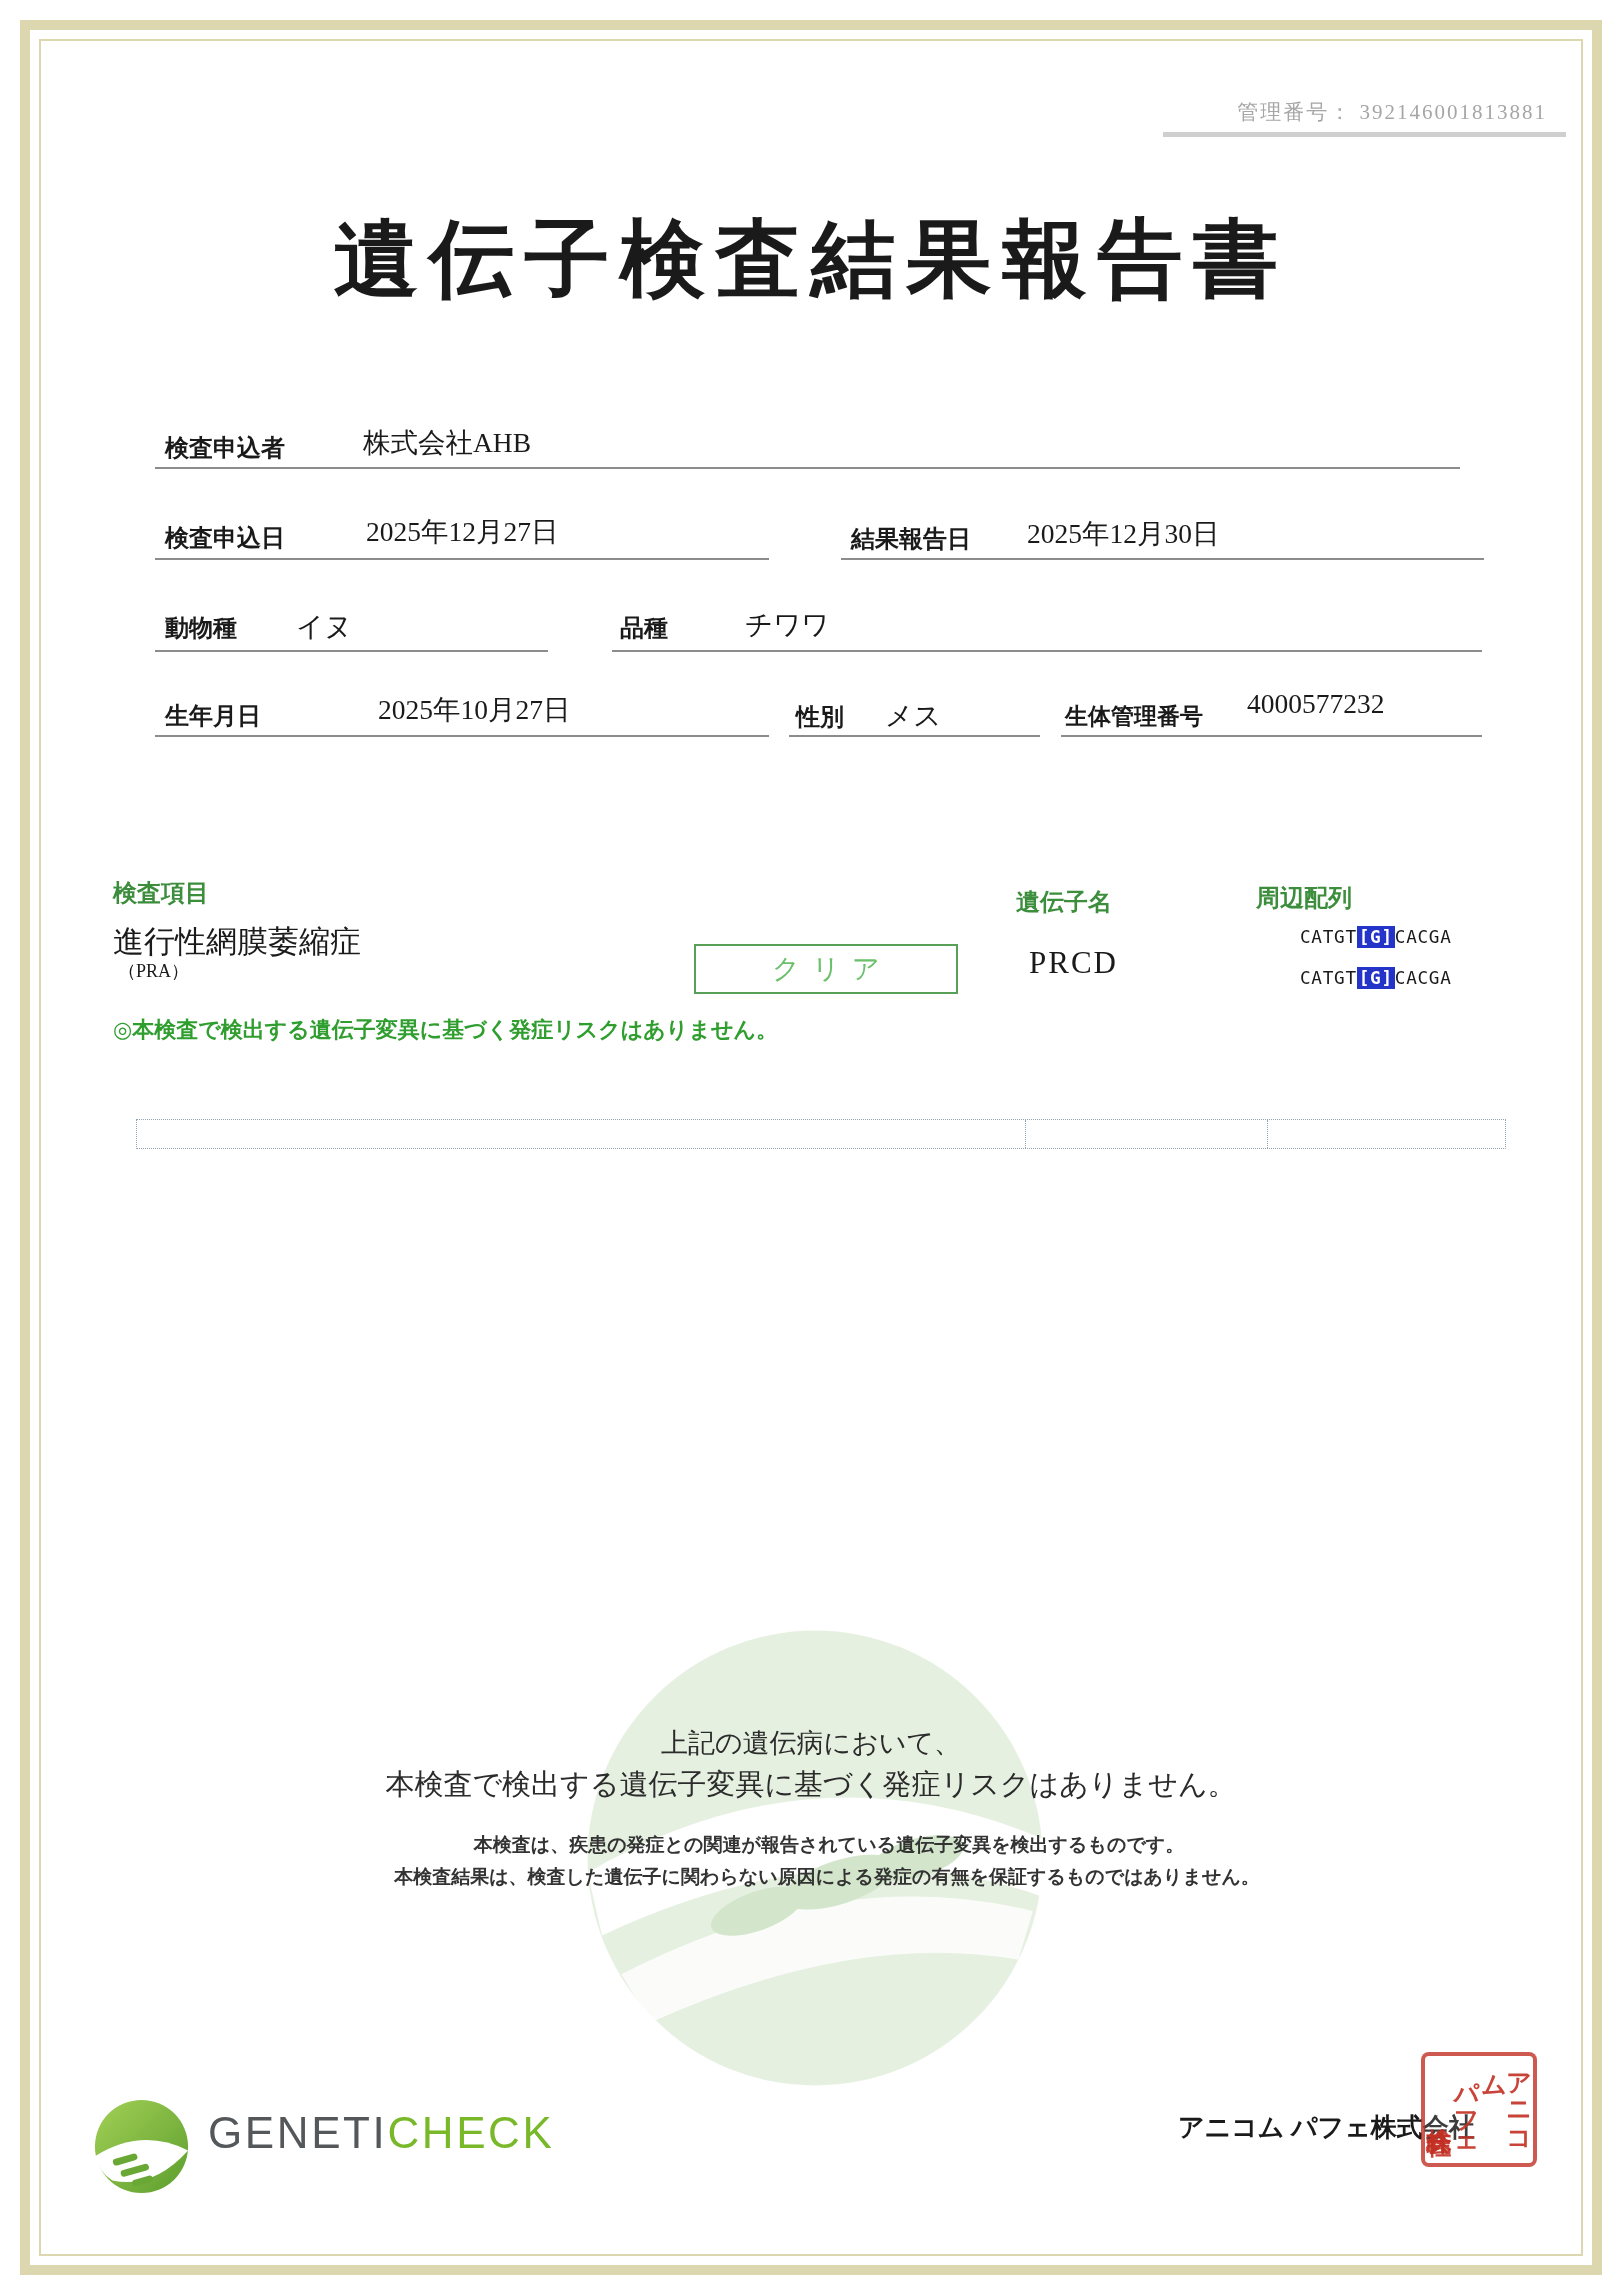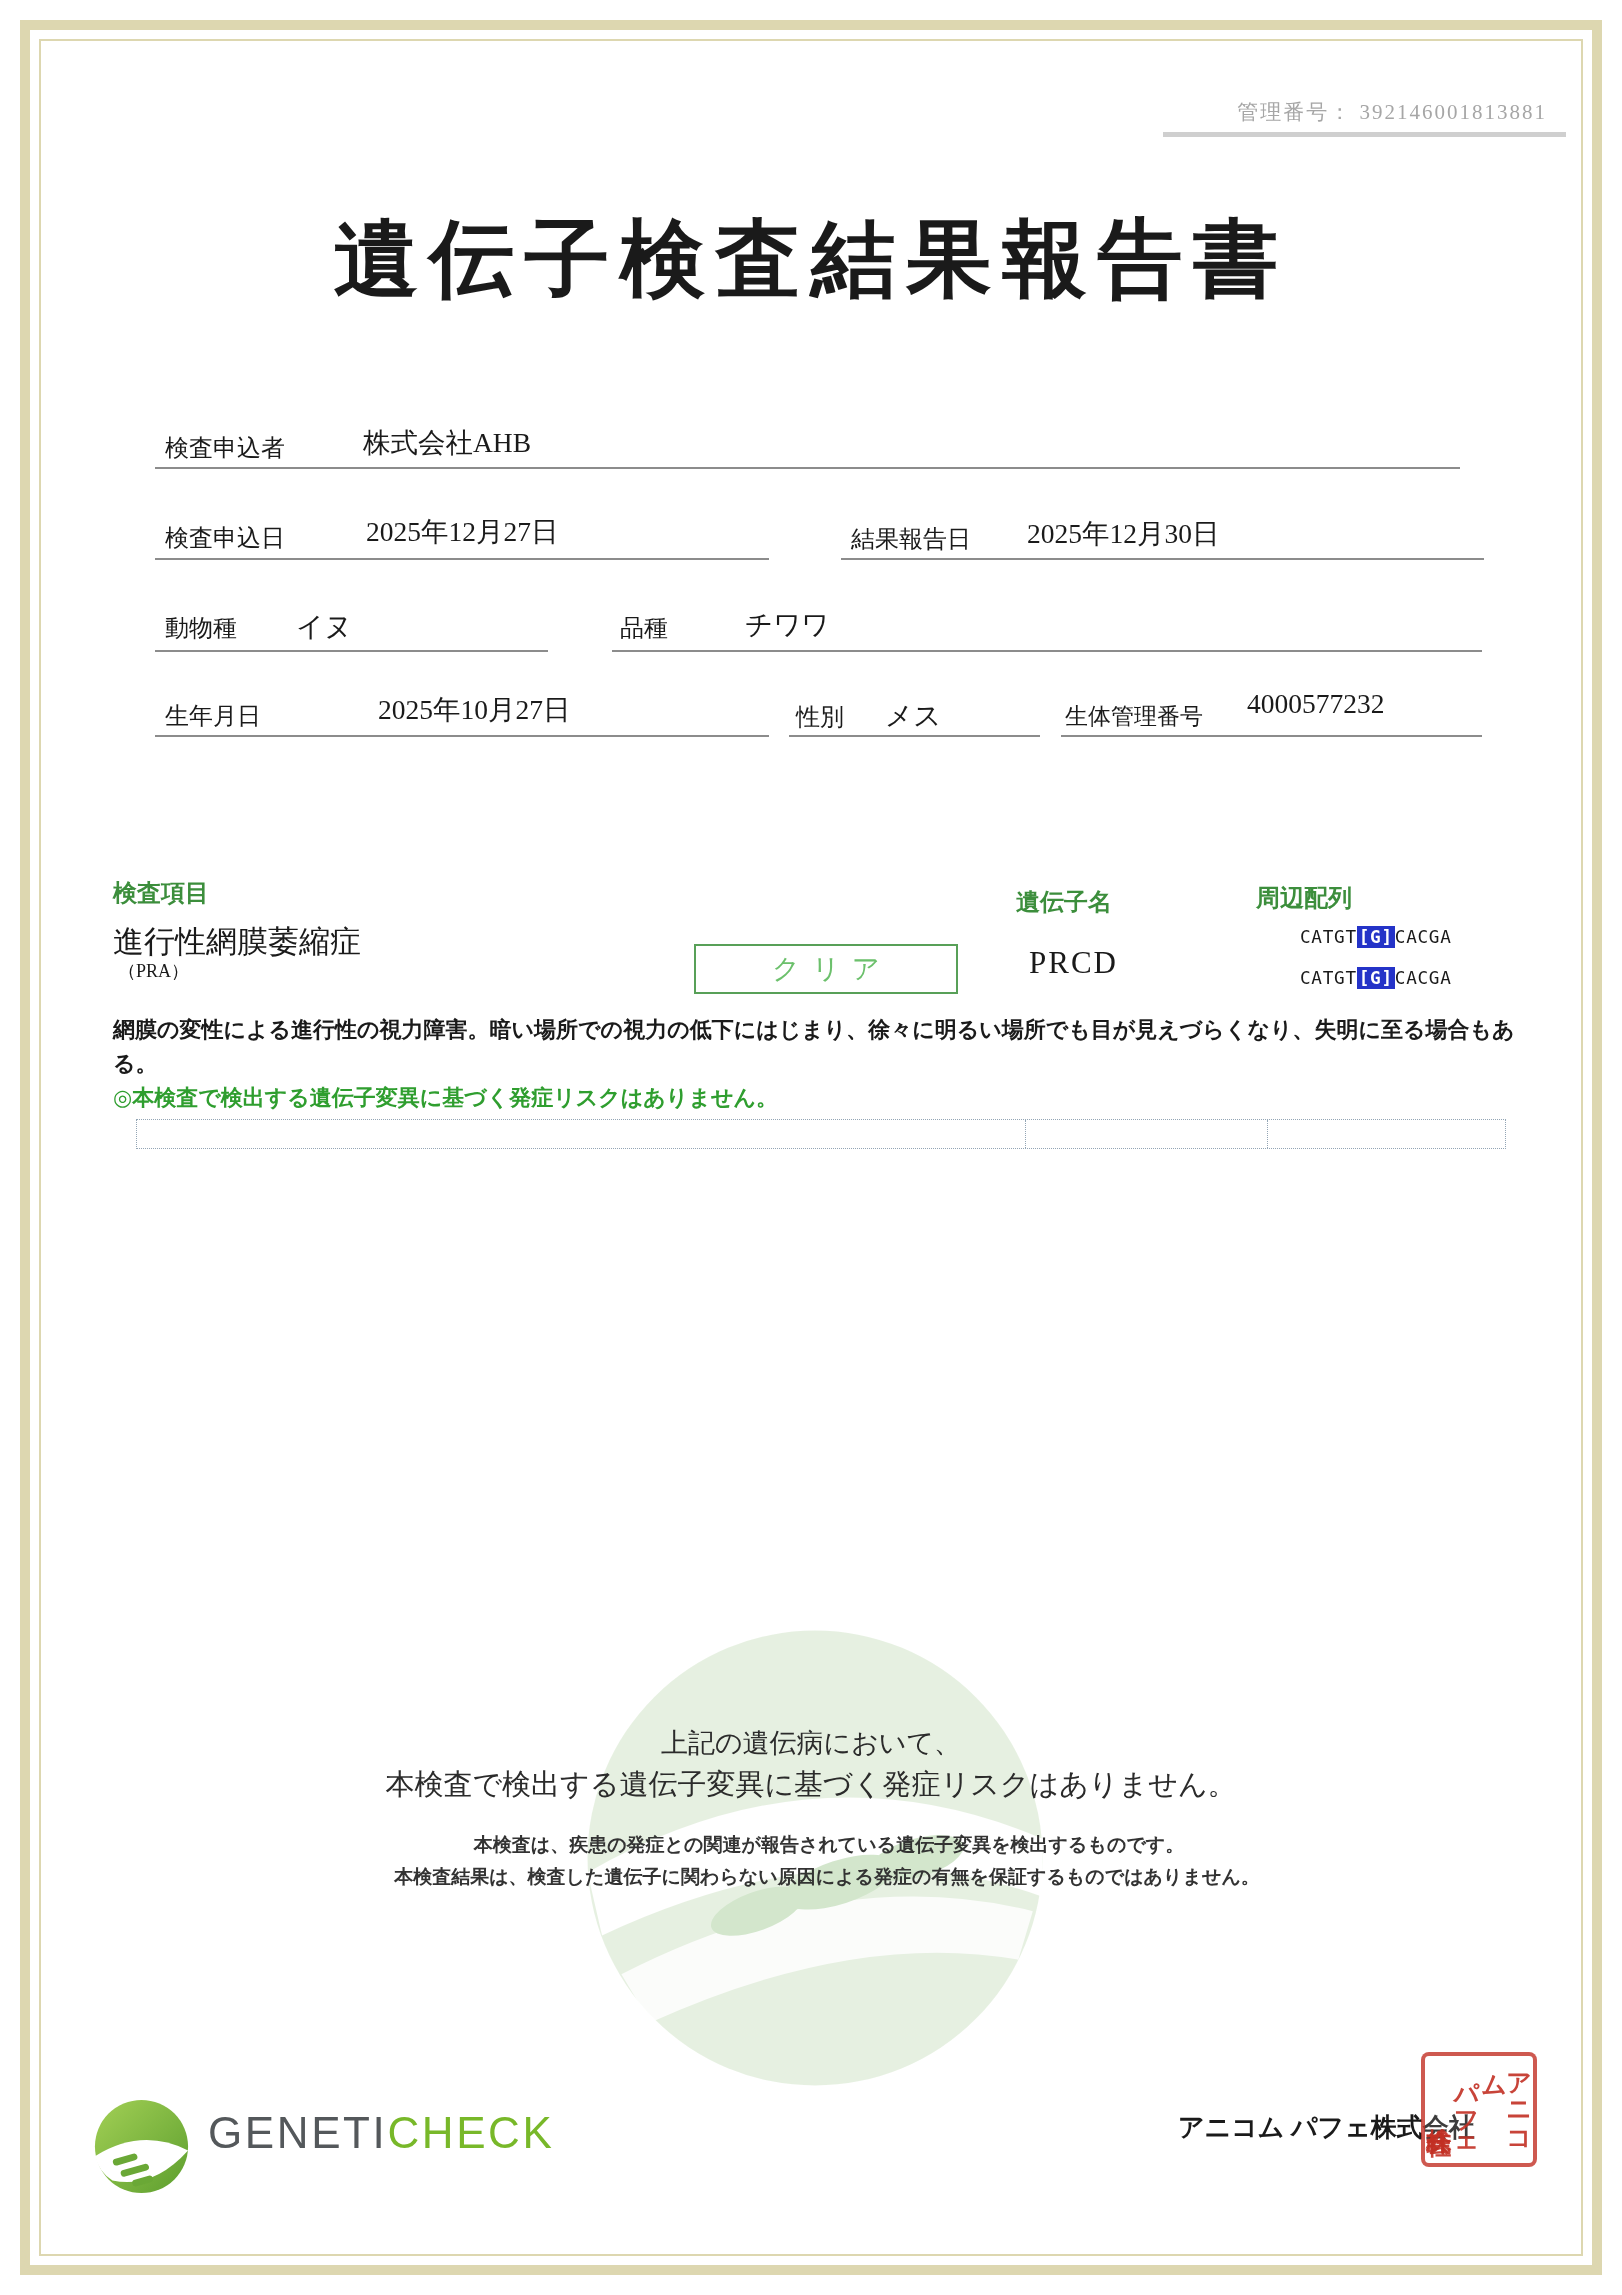--- a/index.html
+++ b/index.html
@@ -13,21 +13,21 @@
   
   .frame-band { position:absolute; top:19.6px; left:19.6px; right:19.6px; bottom:19.6px; border:10.5px solid #ddd7b0; pointer-events:none; }
   .frame-line { position:absolute; top:39px; left:39px; right:39px; bottom:39px; border:2px solid #ddd7b0; pointer-events:none; }
 
   
   .mgmt { position:absolute; top:98px; right:75px; font-size:21px; color:#a6a6a6; letter-spacing:2px; }
   .mgmt-bar { position:absolute; top:132px; left:1163px; width:403px; height:4.6px; background:#cfcfcf; }
 
   .title { position:absolute; top:202px; left:0; width:100%; text-align:center; font-size:85px; font-weight:700; letter-spacing:10.5px; }
 
-  .lbl { position:absolute; font-weight:400; font-size:24px; white-space:nowrap; }
+  .lbl { position:absolute; font-weight:700; font-size:24px; white-space:nowrap; }
   .val { position:absolute; font-size:27.5px; white-space:nowrap; }
   .rule { position:absolute; height:2px; background:#8c8c8c; }
 
   .l-applicant { left:165px; top:432px; }
   .v-applicant { left:363px; top:425px; }
   .r1 { left:155px; top:467px; width:1305px; }
 
   .l-apply { left:165px; top:522px; }
   .v-apply { left:366px; top:514px; }
   .r2a { left:155px; top:558px; width:614px; }
@@ -157,21 +157,20 @@
 <div class="gene-name">PRCD</div>
 
 <div class="seq seq1">
   <span>CATGT</span><span class="variant">[G]</span><span>CACGA</span>
 </div>
 <div class="seq seq2">
   <span>CATGT</span><span class="variant">[G]</span><span>CACGA</span>
 </div>
 
 <div class="desc">
-  <div>網膜の変性による進行性の視力障害。暗い場所での視力の低下にはじまり、徐々に明るい場所でも目が見えづらくなり、失明に至る場合もある。</div>
   <div class="risk">◎本検査で検出する遺伝子変異に基づく発症リスクはありません。</div>
 </div>
 
 <div class="dotted-box">
   <div class="dotted-div dd1"></div>
   <div class="dotted-div dd2"></div>
 </div>
 
 <svg class="watermark" viewBox="0 0 100 100" aria-hidden="true">
   <circle cx="50" cy="50" r="47" fill="#cfe3c5"></circle>

